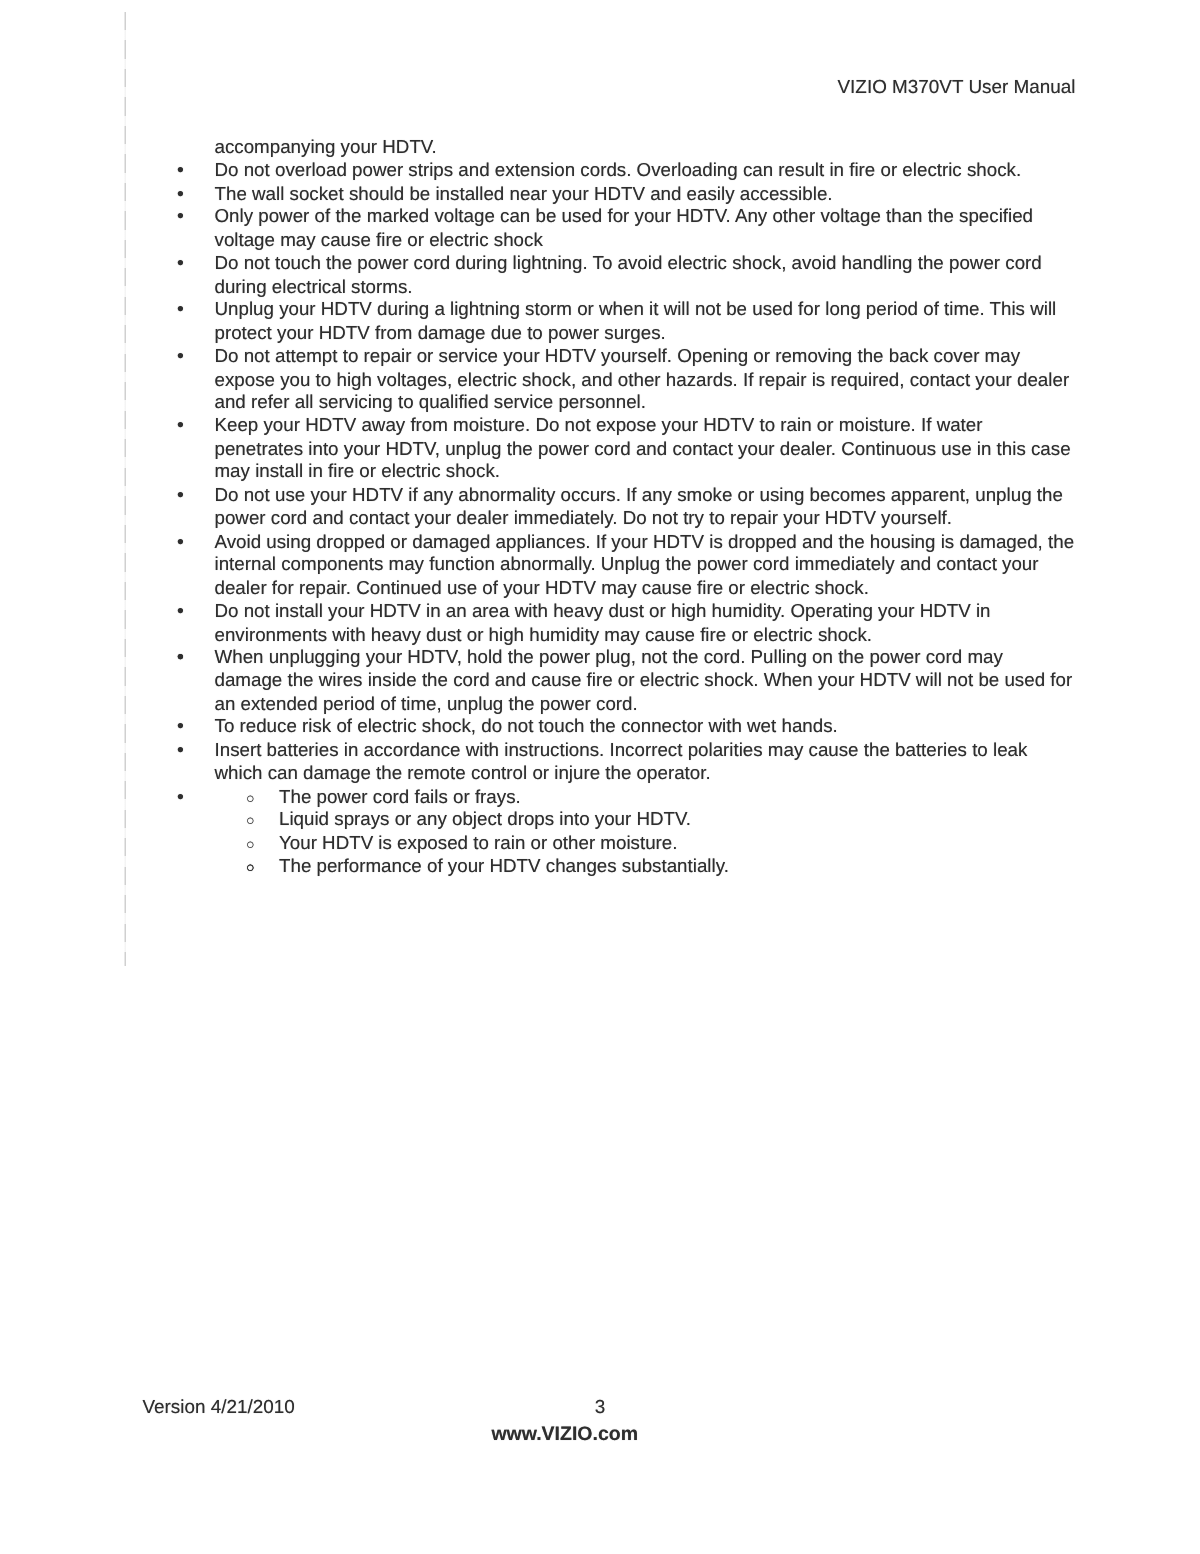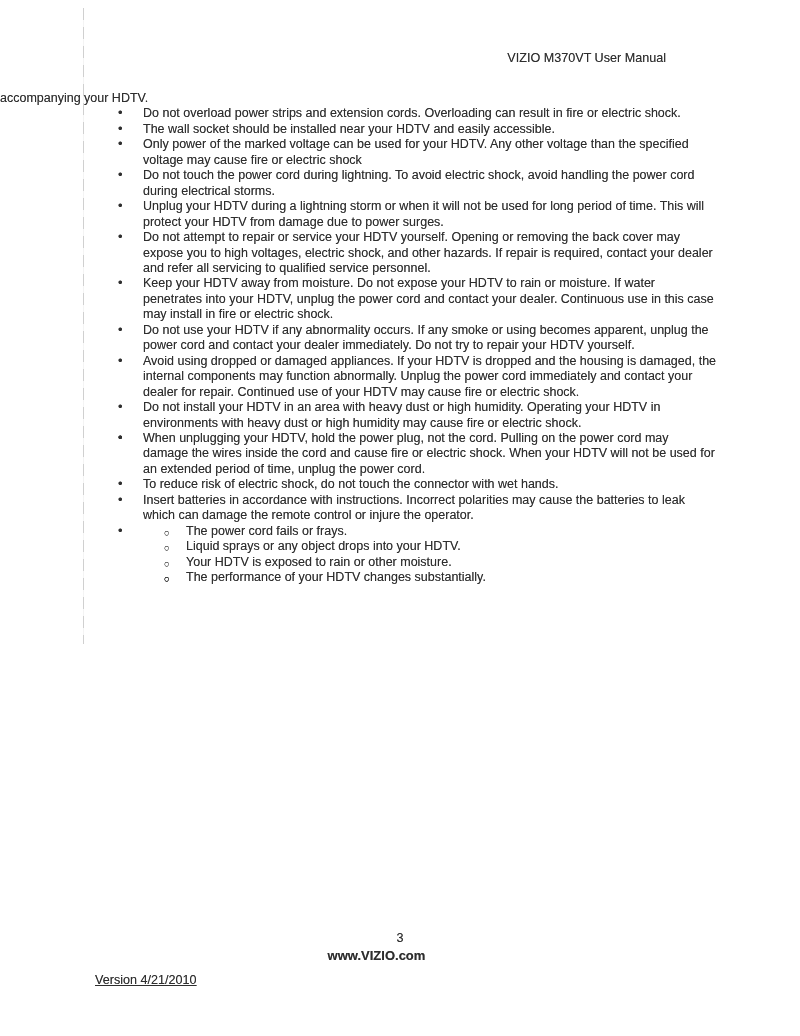--- a/index.html
+++ b/index.html
@@ -26,36 +26,37 @@
     background: repeating-linear-gradient(
       to bottom,
       rgba(40,40,40,0.22) 0px, rgba(40,40,40,0.22) 12px,
       rgba(40,40,40,0.05) 12px, rgba(40,40,40,0.05) 19px
     );
   }
   .header {
     position: absolute;
     top: 51px;
     left: 0;
-    width: 666px;
+    width: 717px;
     text-align: right;
     font-size: 12.6px;
     line-height: 15px;
     text-shadow: 0 0 0.5px rgba(46,46,46,0.55);
   }
   .content {
     position: absolute;
     top: 91px;
     left: 0;
     width: 800px;
     font-size: 12.5px;
     line-height: 15.45px;
     text-shadow: 0 0 0.5px rgba(46,46,46,0.55);
   }
   .continuation {
+    margin-left: 143px;
     width: 574px;
   }
   ul.bullets {
     list-style: none;
     margin: 0;
     padding: 0;
   }
   ul.bullets > li {
     position: relative;
     margin-left: 143px;
@@ -79,24 +80,23 @@
   }
   .sm {
     position: absolute;
     left: -22px;
     top: 1px;
     font-size: 9.5px;
   }
   .footer-version {
     position: absolute;
     left: 95px;
-    top: 973px;
+    top: 931px;
     font-size: 12.6px;
     text-shadow: 0 0 0.5px rgba(46,46,46,0.55);
-    text-decoration: underline;
   }
   .footer-pagenum {
     position: absolute;
     left: 0;
     top: 931px;
     width: 800px;
     text-align: center;
     font-size: 12.6px;
     text-shadow: 0 0 0.5px rgba(46,46,46,0.55);
   }

